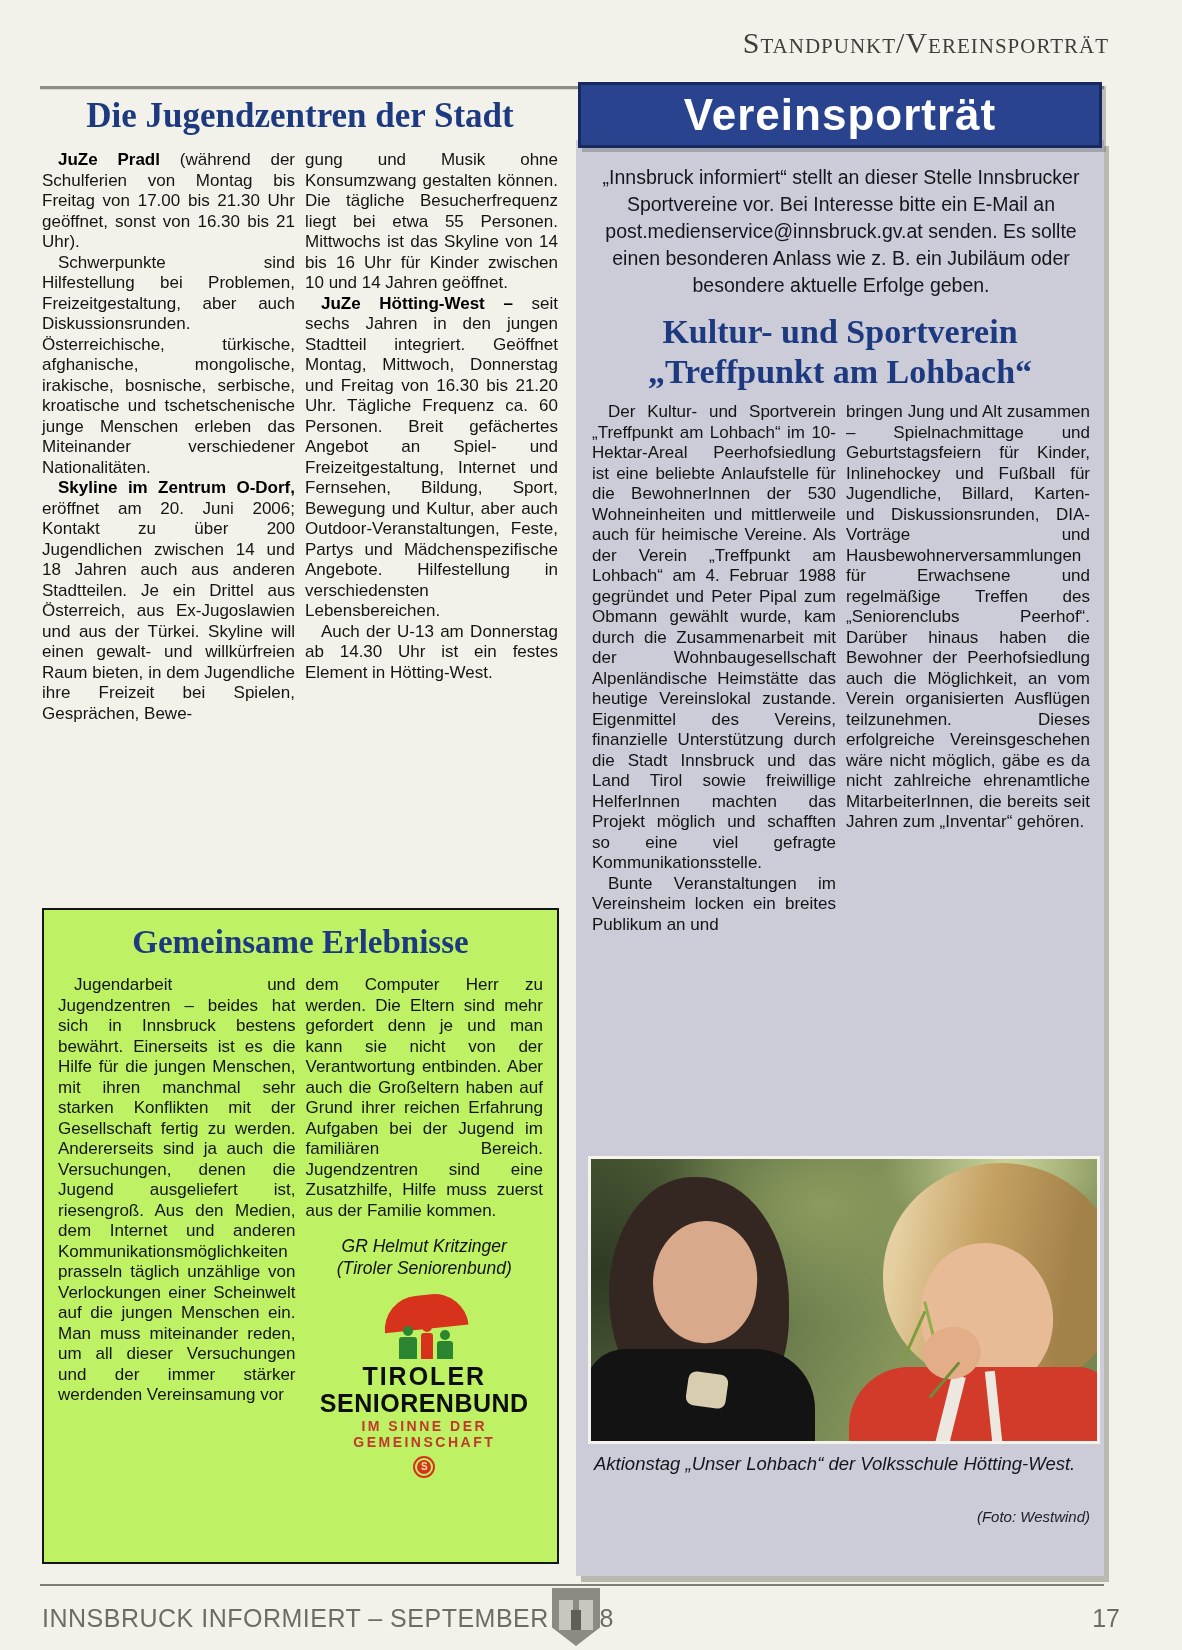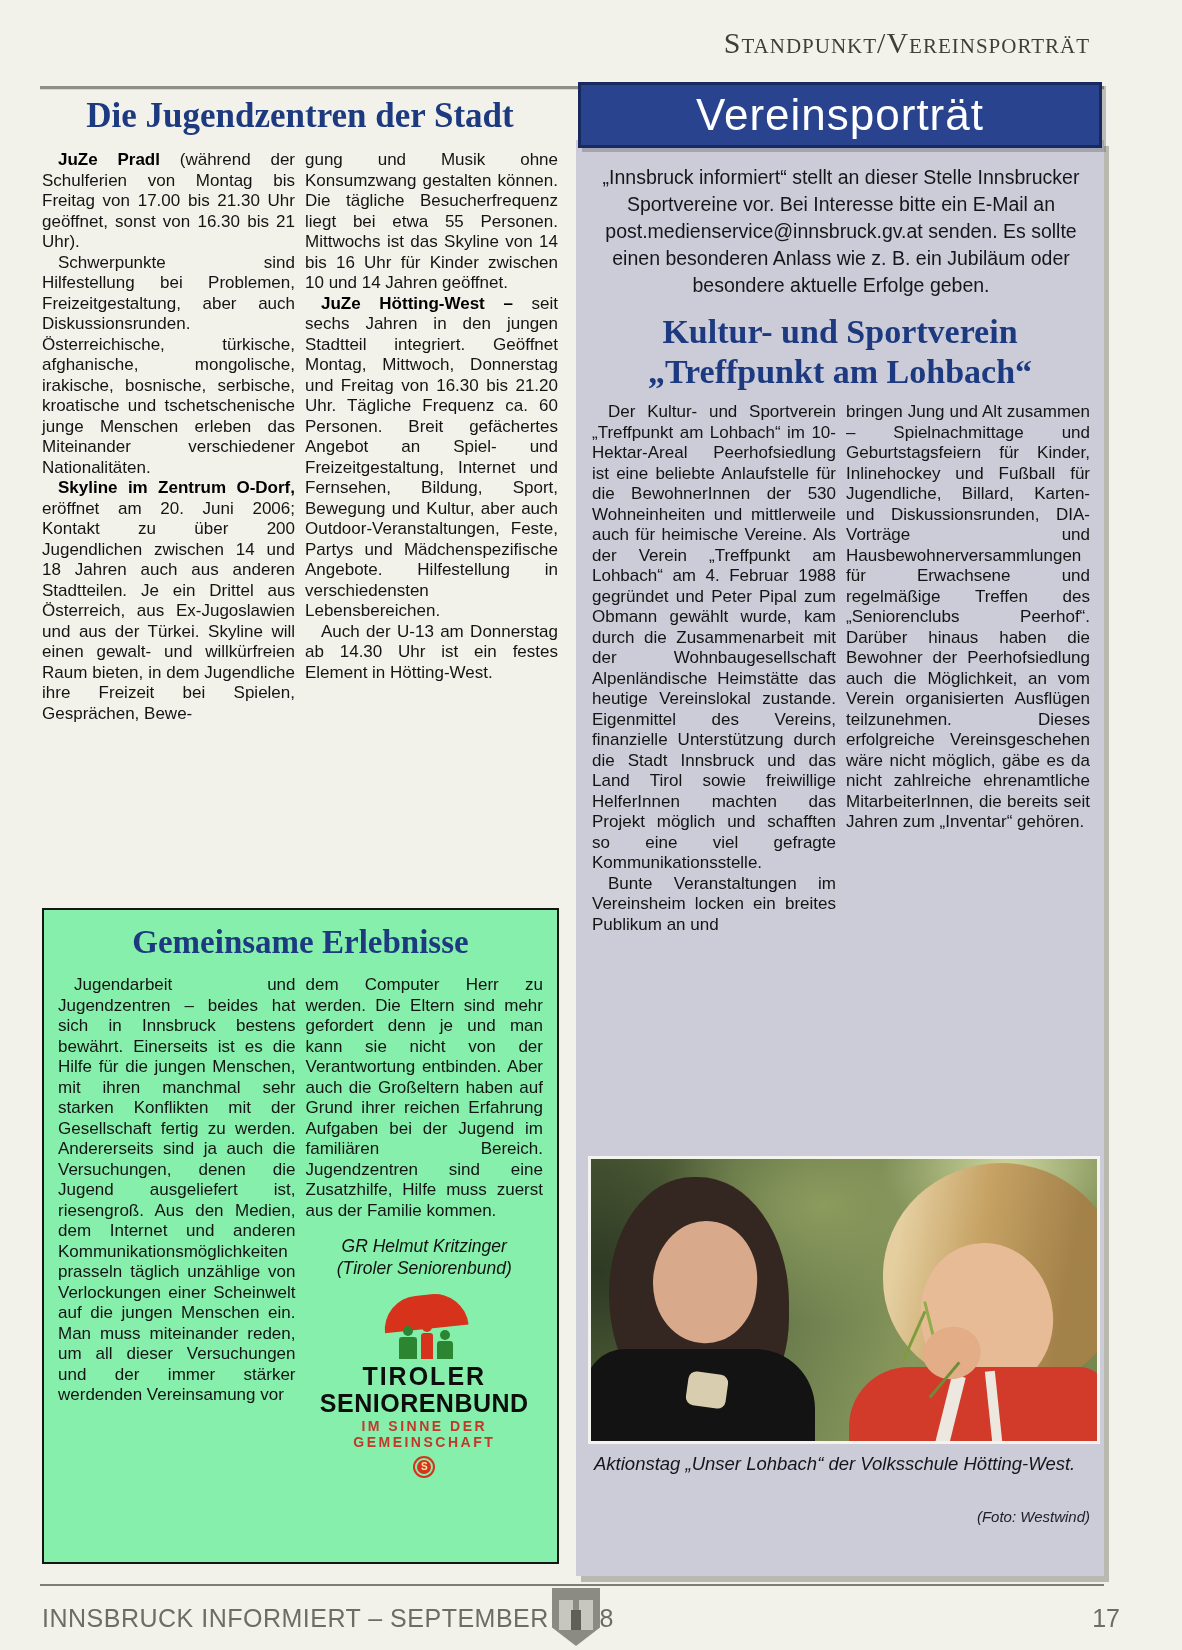--- a/index.html
+++ b/index.html
@@ -6,21 +6,21 @@
   html,body { width:1182px; height:1650px; }
   body {
     position:relative;
     background:#f3f2ea;
     font-family:"Liberation Sans", sans-serif;
     color:#1c1c1c;
     overflow:hidden;
   }
   
   .page-header {
-    position:absolute; top:26px; right:92px;
+    position:absolute; top:26px; right:73px;
     font-family:"Liberation Serif", serif;
     font-variant:small-caps;
     font-size:30px; letter-spacing:1px; color:#3e3e3a;
   }
   .header-rule {
     position:absolute; top:86px; left:40px; width:1064px; height:4px;
     border-top:3px solid #8f8f88; border-bottom:1px solid #d8d8d0;
   }
   
   .body-p {
@@ -33,21 +33,21 @@
   .twocol .col { flex:1; }
   
   .jz-wrap { position:absolute; left:42px; top:96px; width:516px; }
   .jz-title {
     font-family:"Liberation Serif", serif; font-weight:bold;
     font-size:35px; color:#1d3a80; text-align:center; margin-bottom:14px;
   }
   
   .box-article {
     position:absolute; left:42px; top:908px; width:517px; height:656px;
-    border:2px solid #161616; background:#86efac; padding:10px 14px 0 14px;
+    border:2px solid #161616; background:#bef264; padding:10px 14px 0 14px;
   }
   .box-title {
     font-family:"Liberation Serif", serif; font-weight:bold;
     font-size:33px; color:#1d3a80; text-align:center; margin:4px 0 14px 0;
   }
   .signature {
     margin-top:14px; text-align:center; font-style:italic;
     font-size:17.5px; line-height:22px; color:#111;
   }
   
@@ -80,21 +80,21 @@
     position:absolute; left:576px; top:140px; width:528px; height:1436px;
     background:#cbccd8; box-shadow:5px 6px 0 #b9b9b0;
   }
   .vp-banner {
     position:absolute; left:578px; top:82px; width:524px; height:66px;
     background:#29438e; border:3px solid #18295e;
     display:flex; align-items:center; justify-content:center;
     box-shadow:4px 4px 0 rgba(90,90,100,0.35);
   }
   .vp-banner-text {
-    color:#ffffff; font-weight:normal; font-size:44px; letter-spacing:1px;
+    color:#ffffff; font-weight:bold; font-size:44px; letter-spacing:1px;
     font-family:"Liberation Sans", sans-serif;
   }
   .vp-intro {
     position:absolute; left:596px; top:164px; width:490px;
     font-size:19.5px; line-height:27px; text-align:center; color:#16161a;
   }
   .vp-heading {
     position:absolute; left:580px; top:312px; width:520px; text-align:center;
     font-family:"Liberation Serif", serif; font-weight:bold;
     font-size:34px; line-height:40px; color:#1d3a80;

